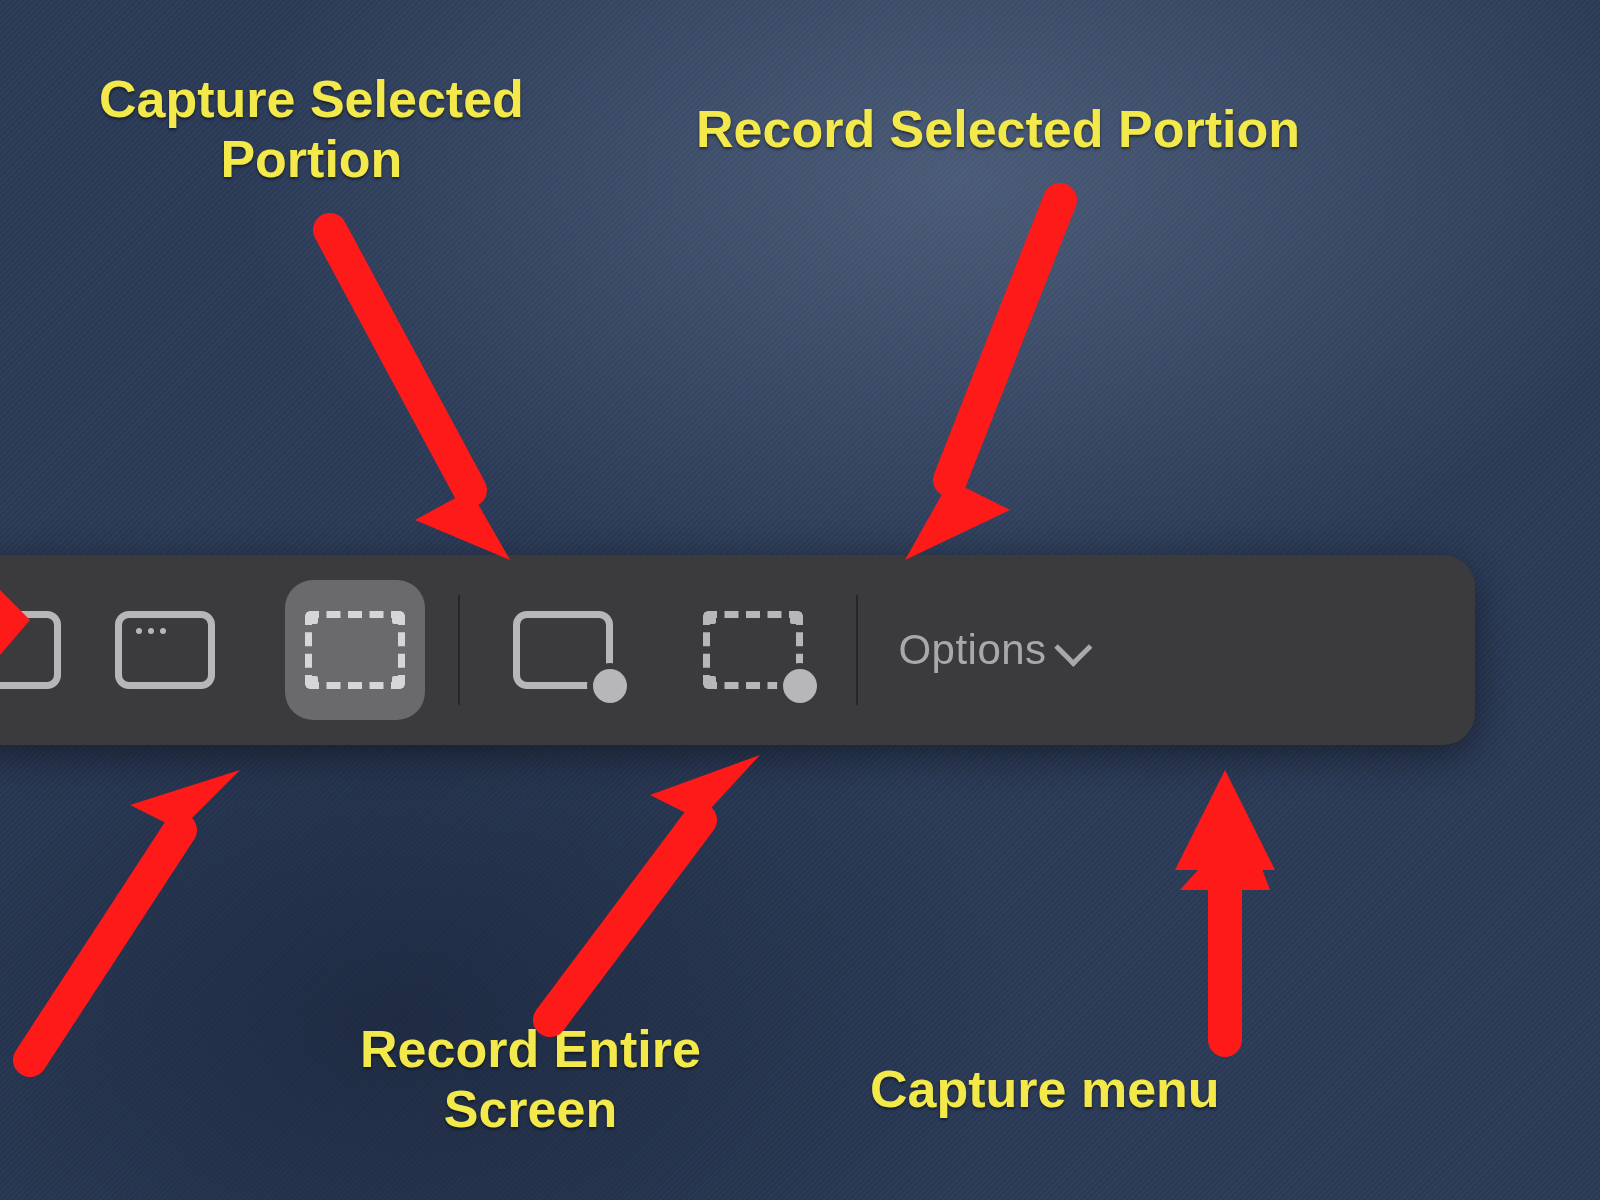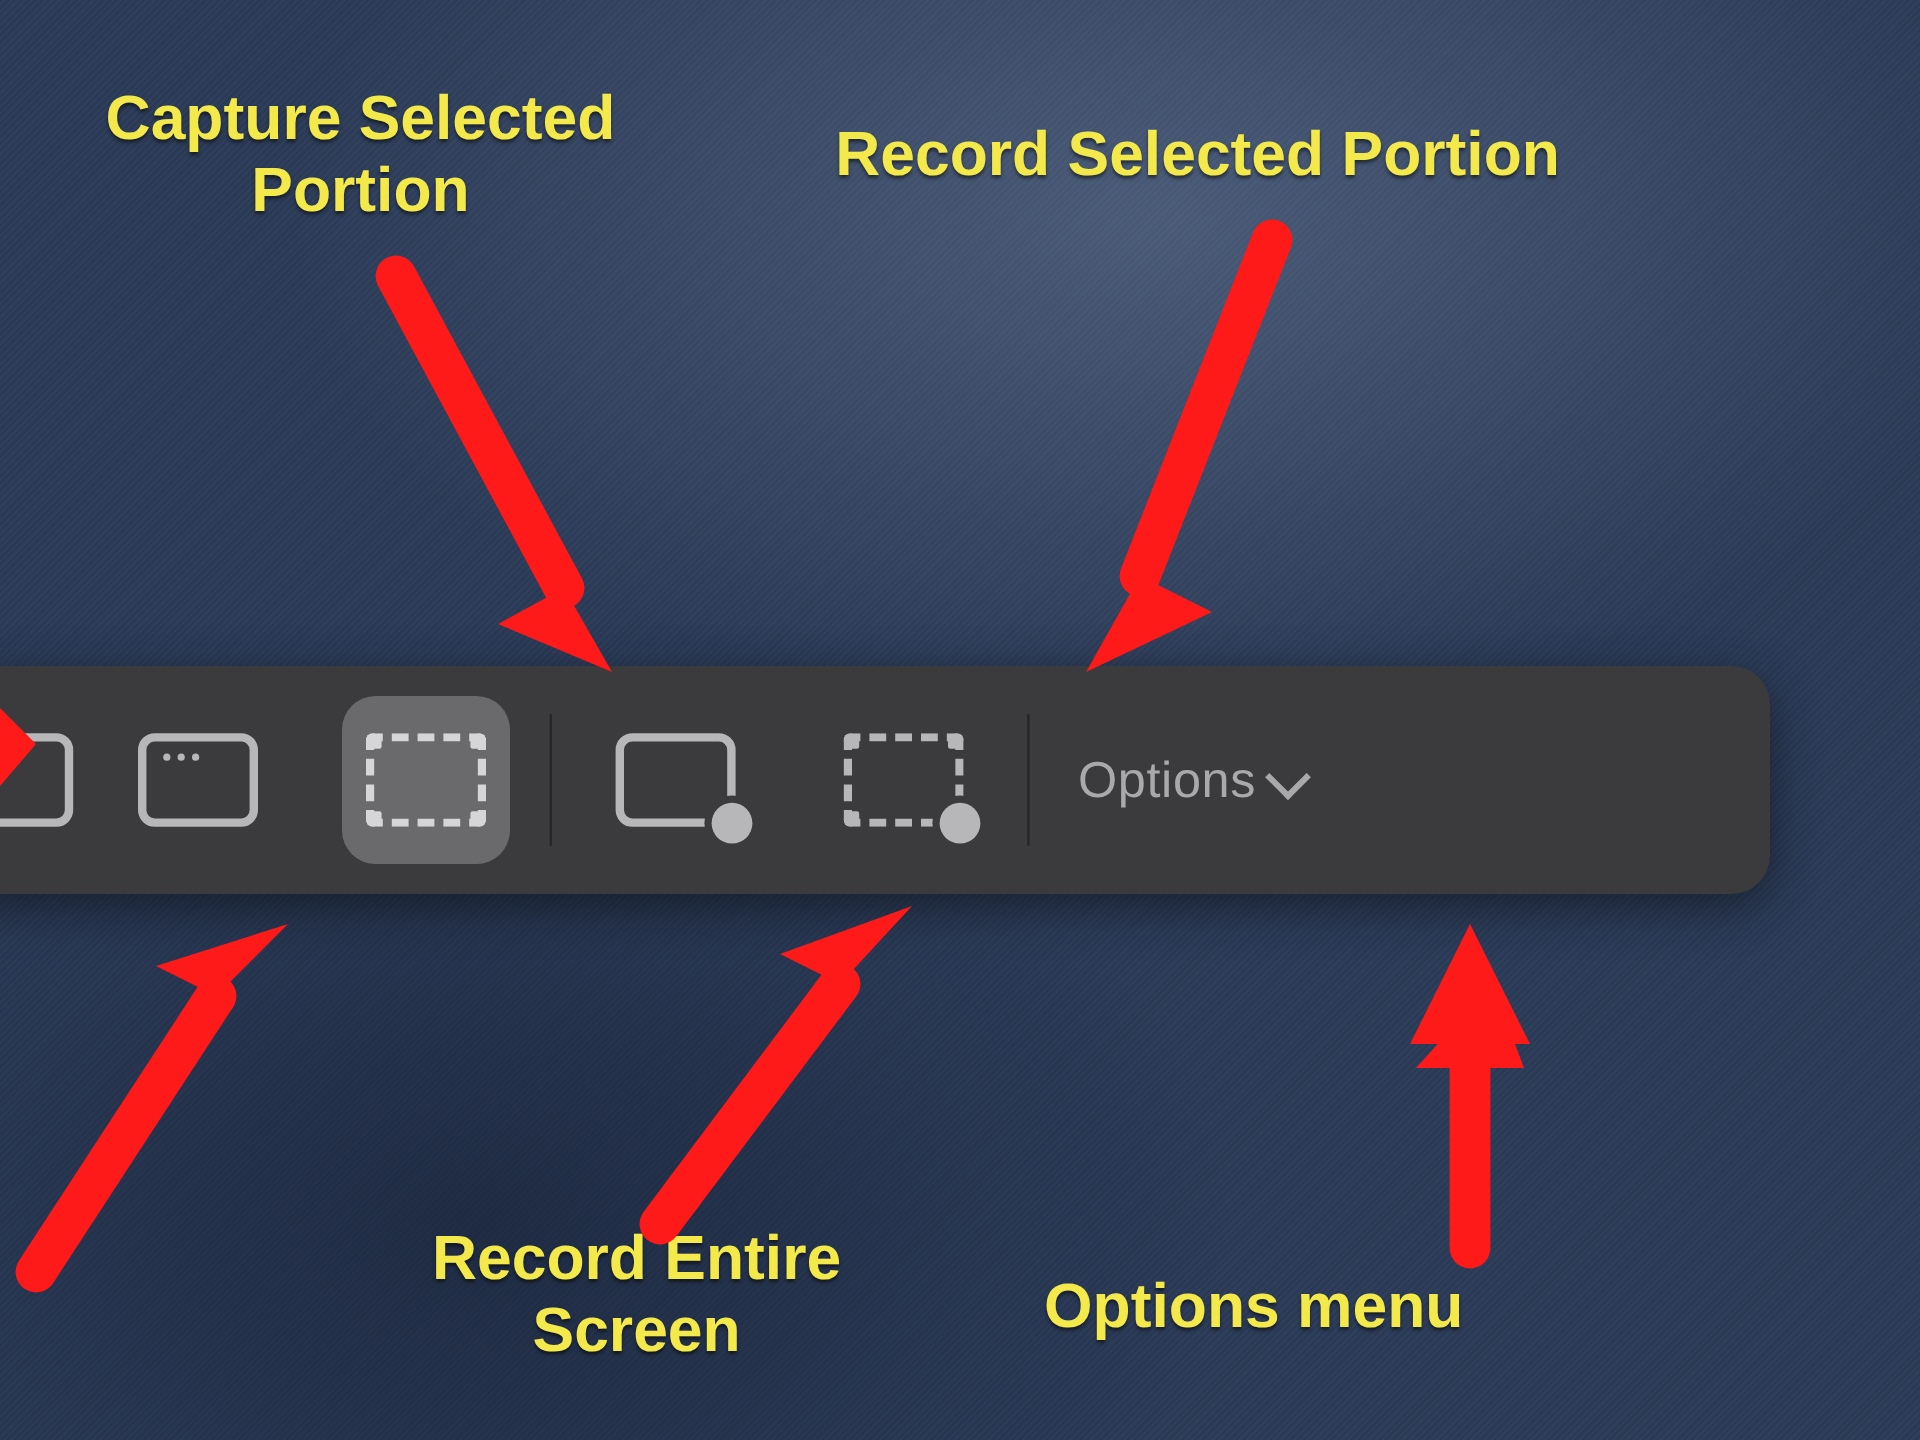--- a/index.html
+++ b/index.html
@@ -229,29 +229,29 @@
 
   <div class="tb-slot wide">
     <div class="options-btn">
       <span>Options</span>
       <span class="chev"></span>
     </div>
   </div>
 
 </div>
 
-<div class="label" style="left:88px; top:70px;">Capture Selected
+<div class="label" style="left:99px; top:70px;">Capture Selected
 Portion</div>
 
 <div class="label" style="left:696px; top:100px;">Record Selected Portion</div>
 
 <div class="label" style="left:360px; top:1020px;">Record Entire
 Screen</div>
 
-<div class="label" style="left:870px; top:1060px;">Options menu</div>
+<div class="label" style="left:870px; top:1060px;">Capture menu</div>
 
 <div class="arrow" style="left:300px; top:210px;">
   <svg width="260" height="370">
     <line x1="30" y1="20" x2="170" y2="280"></line>
     <polygon points="170,280 210,350 115,310"></polygon>
   </svg>
 </div>
 
 <div class="arrow" style="left:880px; top:180px;">
   <svg width="260" height="400">

